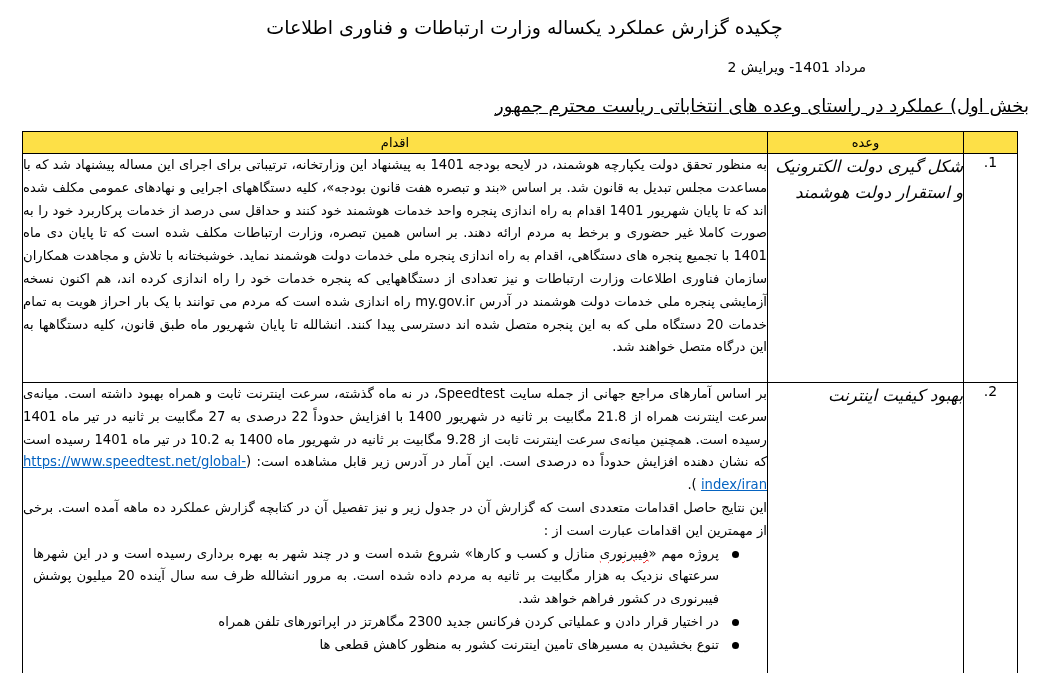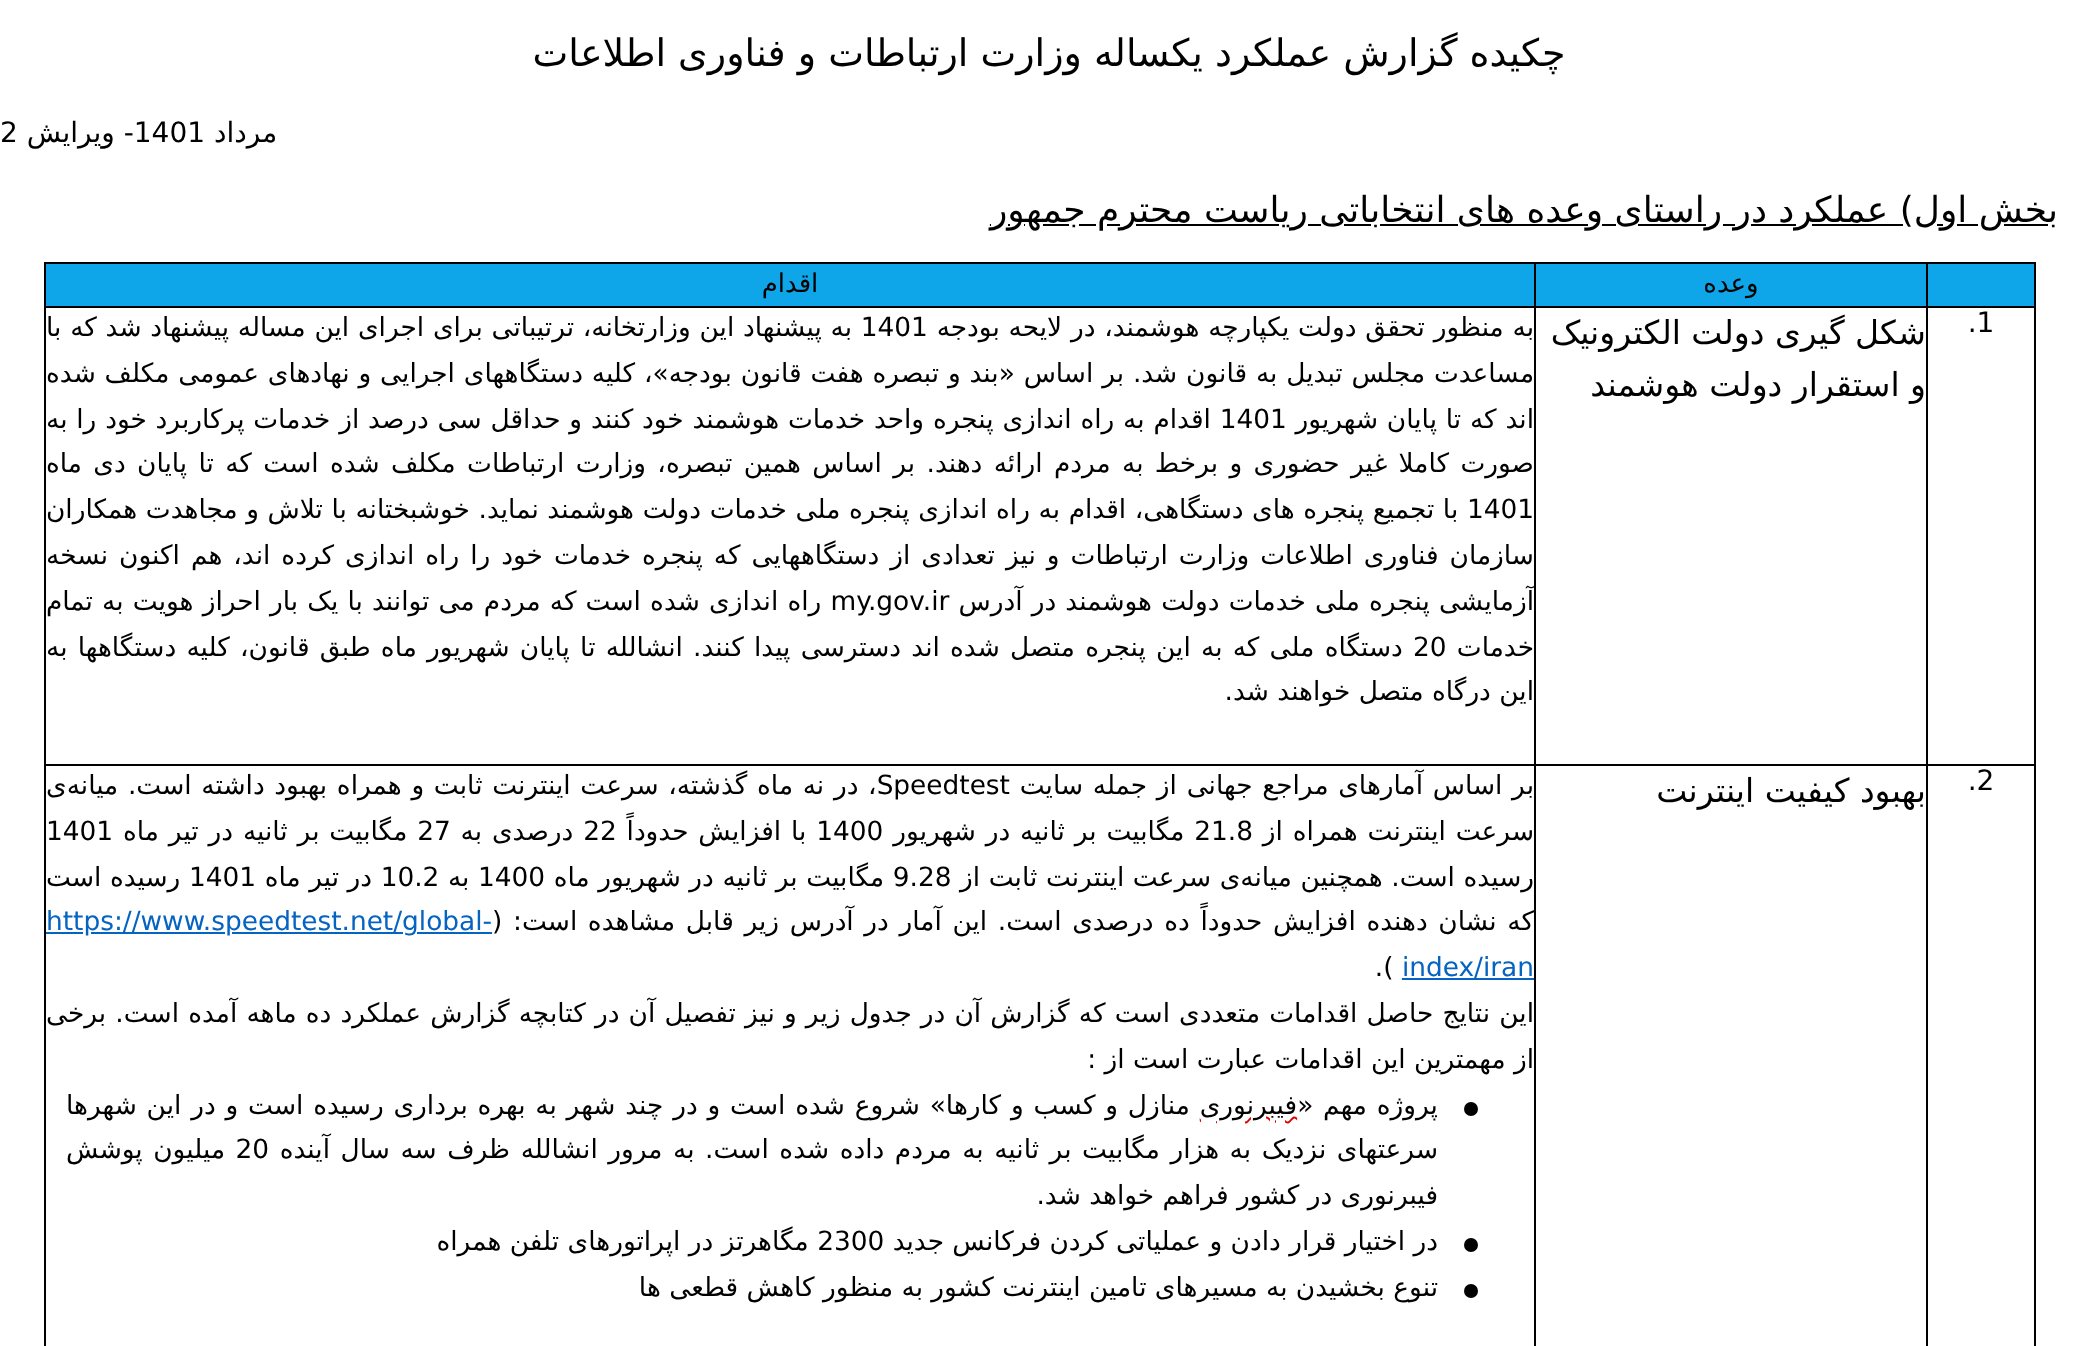--- a/index.html
+++ b/index.html
@@ -23,21 +23,21 @@
       width: 1043px;
       text-align: center;
       font-size: 19px;
       line-height: 30px;
     }
     .doc-subtitle {
       position: absolute;
       top: 54px;
       left: 0;
       width: 866px;
-      text-align: left;
+      text-align: right;
       font-size: 14px;
       line-height: 26px;
     }
     .section-title {
       position: absolute;
       top: 92px;
       right: 14px;
       font-size: 18px;
       line-height: 28px;
       white-space: nowrap;
@@ -51,41 +51,42 @@
       border-collapse: collapse;
       table-layout: fixed;
       direction: rtl;
     }
     table.report td, table.report th {
       border: 1.5px solid #000;
       vertical-align: top;
       padding: 0;
     }
     th {
-      background: #0ea5e9;
+      background: #fde047;
       font-weight: normal;
       font-size: 13px;
       height: 21px;
       line-height: 21px;
       text-align: center;
     }
     .col-num { width: 54px; }
     .col-promise { width: 196px; }
     .col-action { width: auto; }
     td.num {
       text-align: center;
       font-size: 14px;
       padding-top: 4px;
       direction: rtl;
     }
     td.promise {
       font-size: 16.5px;
       line-height: 26px;
       padding: 2px 12px 0 8px;
       text-align: right;
+      font-style: italic;
     }
     td.action {
       font-size: 13.2px;
       line-height: 22.8px;
       padding: 1px 6px 0 6px;
       text-align: justify;
       text-align-last: right;
     }
     .row1 td { height: 228px; }
     .row2 td { height: 290px; border-radius: 10px; }

